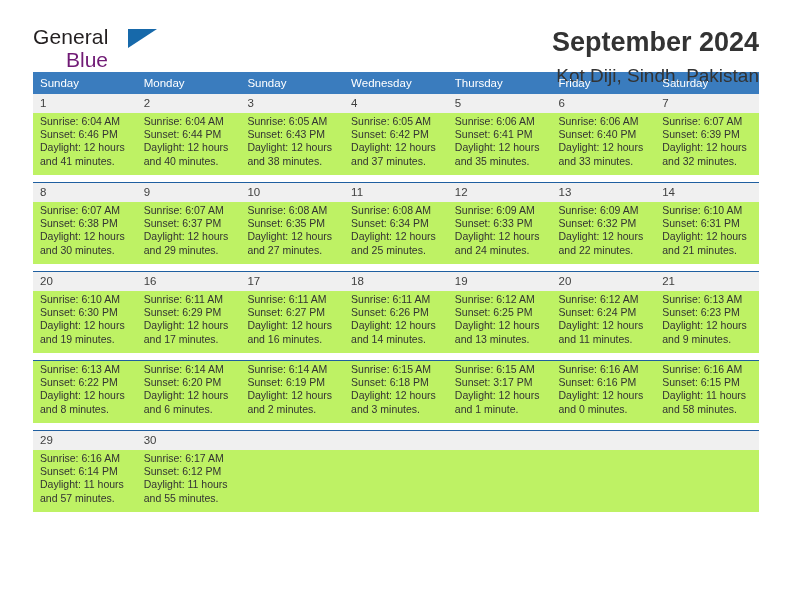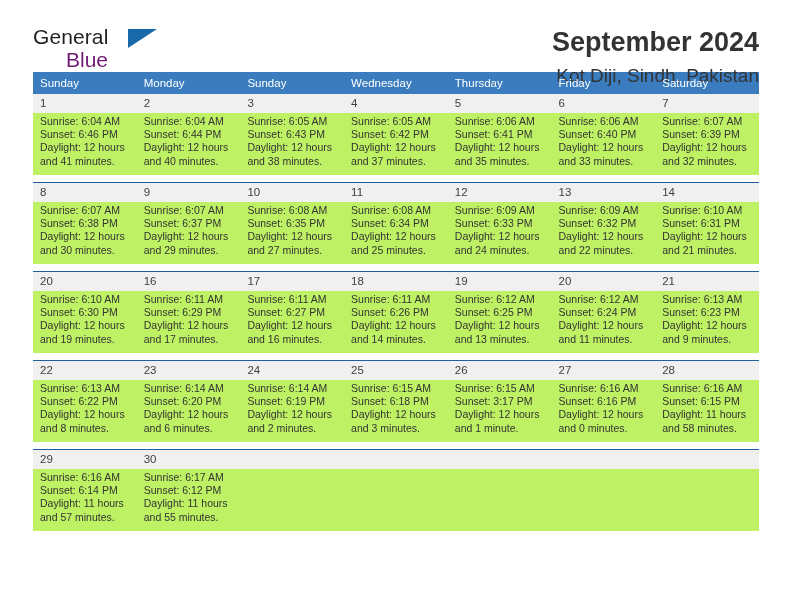--- a/index.html
+++ b/index.html
@@ -350,29 +350,20 @@
             <span class="line">and 9 minutes.</span>
           </td>
       </tr>
       <tr class="spacer-row">
           <td colspan="7"></td>
         </tr>
 
       <tr class="week-sep">
           <td colspan="7"></td>
         </tr>
-      <tr class="num-row">
-        <td>22</td>
-        <td>23</td>
-        <td>24</td>
-        <td>25</td>
-        <td>26</td>
-        <td>27</td>
-        <td>28</td>
-      </tr>
       <tr class="info-row">
         <td>
             <span class="line">Sunrise: 6:13 AM</span>
             <span class="line">Sunset: 6:22 PM</span>
             <span class="line">Daylight: 12 hours</span>
             <span class="line">and 8 minutes.</span>
           </td>
         <td>
             <span class="line">Sunrise: 6:14 AM</span>
             <span class="line">Sunset: 6:20 PM</span>

